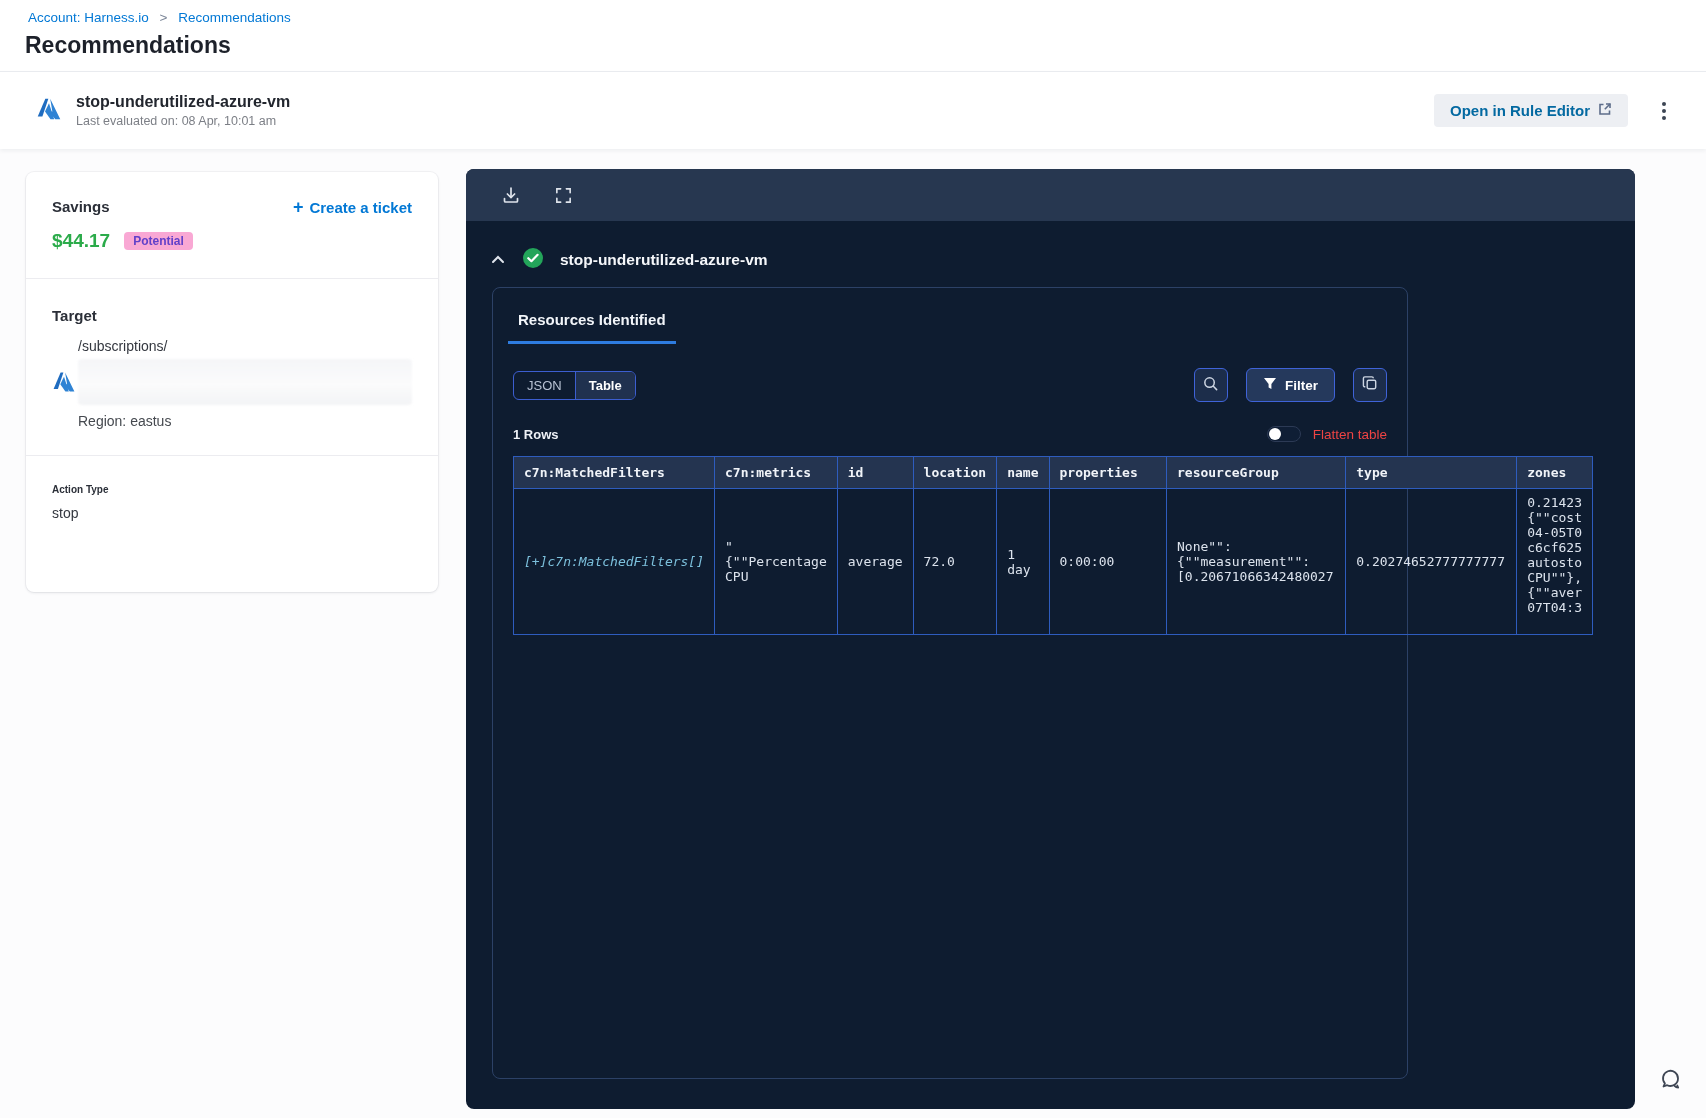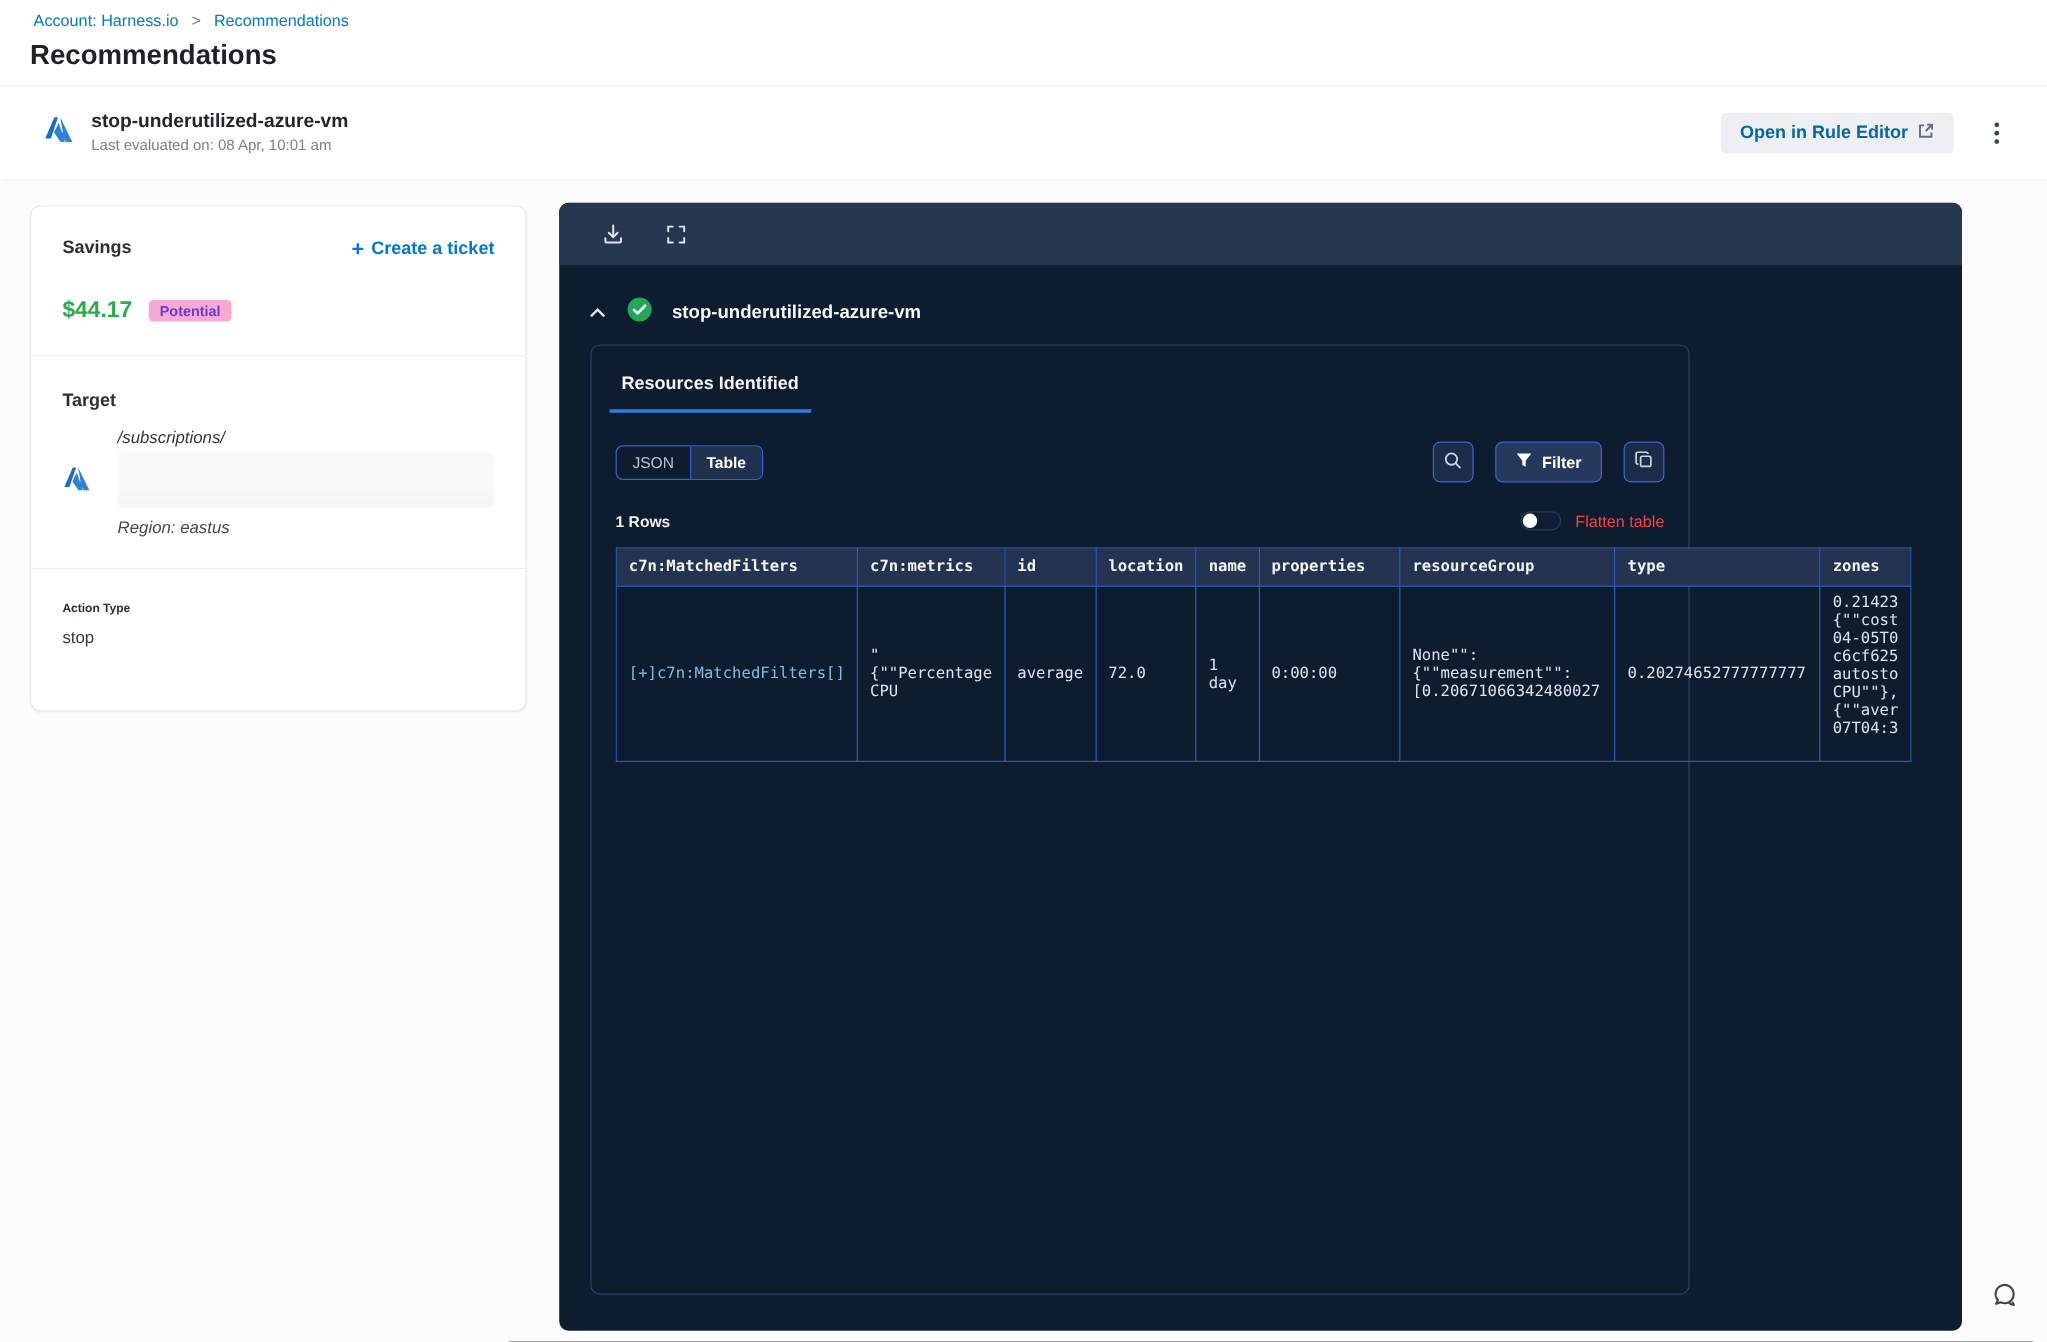--- a/index.html
+++ b/index.html
@@ -42,27 +42,27 @@
     position:absolute; left:26px; top:172px; width:412px; height:420px;
     background:#fff; border-radius:8px;
     box-shadow:0 1px 3px rgba(25,35,55,.10), 0 0 0 1px rgba(25,35,55,.04);
     padding:26px;
   }
   .sv-row { display:flex; justify-content:space-between; align-items:flex-start; }
   .sv-label { font-size:15px; font-weight:700; color:#2b2f38; }
   .ticket-link { color:#0278d5; font-size:15px; font-weight:700; text-decoration:none;
     display:flex; align-items:center; gap:6px; cursor:pointer; }
   .ticket-link .plus { font-size:18px; font-weight:700; line-height:1; }
-  .amount-row { display:flex; align-items:center; gap:14px; margin-top:32px; }
+  .amount-row { display:flex; align-items:center; gap:14px; margin-top:14px; }
   .amount { font-size:19px; font-weight:700; color:#2bab4a; }
   .badge-potential { background:#f9a8d4; color:#6240c9; font-size:12px; font-weight:600;
     border-radius:4px; padding:2px 9px; }
   .card-divider { border:none; border-top:1px solid #ececf0; margin:26px -26px 0; }
   .tg-label { font-size:15px; font-weight:700; color:#2b2f38; margin-top:28px; }
-  .target-block { display:flex; margin-top:14px; gap:20px;font-style:italic; }
+  .target-block { display:flex; margin-top:14px; gap:0; }
   .target-icon-col { width:26px; display:flex; align-items:center; }
   .target-lines { flex:1; }
   .target-path { font-size:14px; color:#33373f; }
   .blur-block {
     margin-top:5px; height:46px; border-radius:4px;
     background:linear-gradient(180deg,#f5f6f8 0%,#fbfbfc 55%,#f3f4f6 100%);
     filter:blur(1px);
   }
   .target-region { font-size:14px; color:#45494f; margin-top:8px; }
   .at-label { font-size:10px; font-weight:700; color:#2b2f38; margin-top:28px; }
@@ -112,21 +112,21 @@
 
   .table-clip { margin:14px 0 0 20px; width:1080px; overflow:hidden; }
   table.res-table { border-collapse:collapse; table-layout:fixed;
     font-family:"DejaVu Sans Mono", monospace; font-size:13px; }
   .res-table th, .res-table td { border:1px solid #2e5cbe; padding:6px 10px; }
   .res-table th { background:#243450; color:#f0f3f8; font-weight:700; text-align:left;
     height:32px; white-space:nowrap; overflow:hidden; }
   .res-table td { color:#dce3ed; height:146px; vertical-align:middle;
     white-space:pre-line; overflow:hidden; }
   .res-table td.top { vertical-align:top; white-space:pre; }
-  .mf-link { color:#7cc0dc; cursor:pointer; white-space:nowrap; }
+  .mf-link { color:#7cc0dc; cursor:pointer; white-space:nowrap;font-style:italic; }
 
   .chat-fab { position:absolute; right:22px; bottom:20px; background:none; border:none; cursor:pointer; }
 </style>
 </head>
 <body>
 
 <div class="topbar">
   <div class="breadcrumb">
     <a>Account: Harness.io</a>
     <span class="sep">&gt;</span>

